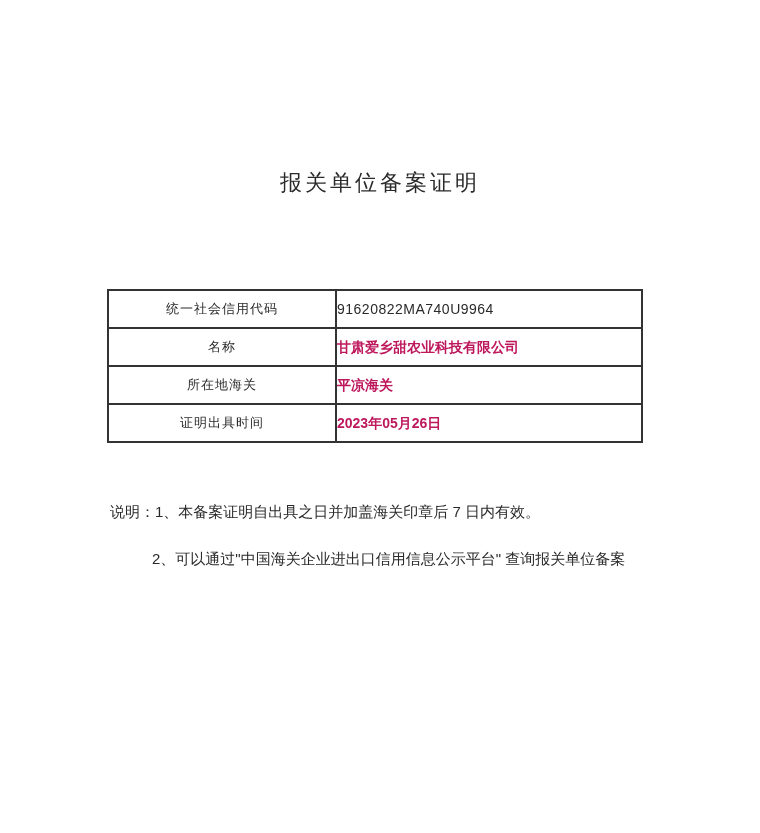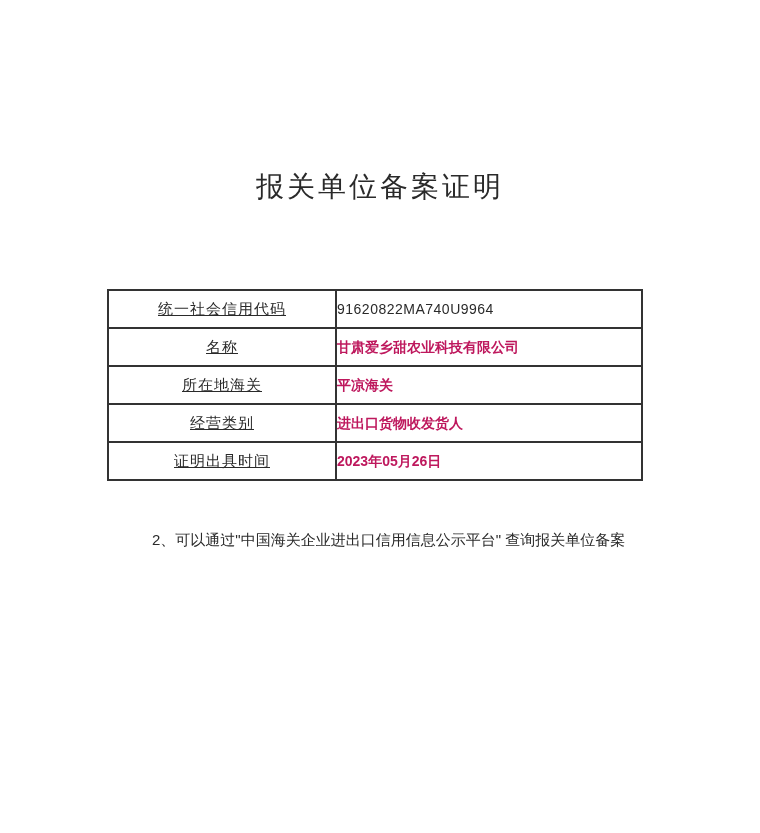--- a/index.html
+++ b/index.html
@@ -15,21 +15,21 @@
     font-family: "Liberation Sans", sans-serif;
     color: #1f1f1f;
     overflow: hidden;
   }
   .doc-title {
     position: absolute;
     top: 168px;
     left: 0;
     width: 760px;
     text-align: center;
-    font-size: 28px;
+    font-size: 22px;
     font-weight: 500;
     letter-spacing: 3px;
     color: #2a2a2a;
   }
   table.cert-table {
     position: absolute;
     left: 107px;
     top: 289px;
     width: 530px;
     border-collapse: collapse;
@@ -37,24 +37,23 @@
   }
   table.cert-table td {
     border: 2px solid #333333;
     height: 36px;
     padding: 0;
     vertical-align: middle;
   }
   td.label-cell {
     width: 226px;
     text-align: center;
-    font-size: 15px;
+    font-size: 13px;
     color: #2a2a2a;
     letter-spacing: 1px;
-    text-decoration: underline;
   }
   td.value-cell {
     width: 304px;
     text-align: left;
     padding-left: 10px;
   }
   .val-code {
     font-size: 14px;
     font-weight: 400;
     color: #2a2a2a;
@@ -105,31 +104,26 @@
           <span class="val-bold">甘肃爱乡甜农业科技有限公司</span>
         </td>
       </tr>
       <tr>
         <td class="label-cell">所在地海关</td>
         <td class="value-cell">
           <span class="val-bold">平凉海关</span>
         </td>
       </tr>
       <tr>
-        <td class="label-cell">经营类别</td>
-        <td class="value-cell">
-          <span class="val-bold">进出口货物收发货人</span>
-        </td>
-      </tr>
-      <tr>
         <td class="label-cell">证明出具时间</td>
         <td class="value-cell">
           <span class="val-bold">2023年05月26日</span>
         </td>
       </tr>
     </tbody>
   </table>
 
   <div class="notes">
+    <div class="note-line1">说明：1、本备案证明自出具之日并加盖海关印章后 7 日内有效。</div>
     <div class="note-line2">2、可以通过"中国海关企业进出口信用信息公示平台" 查询报关单位备案</div>
   </div>
 
 </div>
 
 </body></html>

